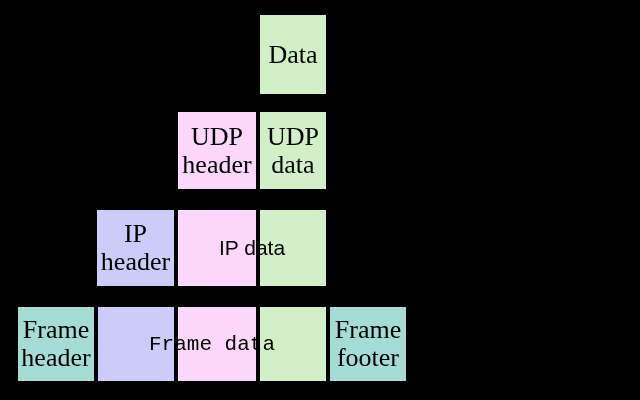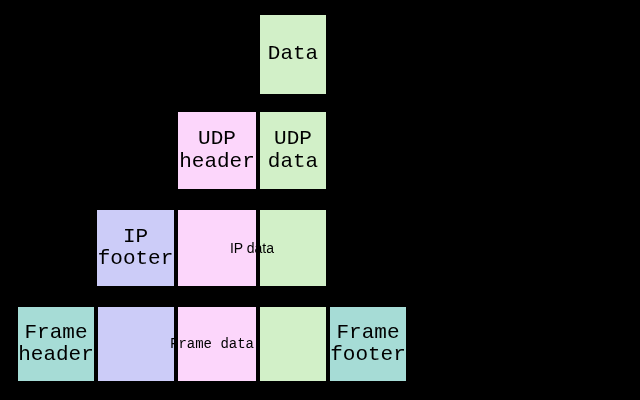--- a/index.html
+++ b/index.html
@@ -18,53 +18,53 @@
   .cell {
     position: absolute;
     box-sizing: border-box;
     border: 2px solid #000000;
     display: flex;
     align-items: center;
     justify-content: center;
     text-align: center;
     color: #000000;
     line-height: 1.06;
-    font-family: Liberation Mono, monospace;
-    font-size: 21px;
+    font-family: Liberation Serif, serif;
+    font-size: 26px;
     white-space: pre-line;
     user-select: none;
   }
   .label-sans {
     font-family: "Liberation Sans", "DejaVu Sans", sans-serif;
     font-size: 19px;
   }
   
   .span-label {
     position: absolute;
     display: flex;
     align-items: center;
     justify-content: center;
     text-align: center;
     color: #000000;
     pointer-events: none;
     font-family: "Liberation Sans", "DejaVu Sans", sans-serif;
-    font-size: 14px;
+    font-size: 21px;
   }
 </style>
 </head>
 <body>
 
 <div id="canvas" style="background: rgb(0, 0, 0);">
     <div class="cell" style="left: 258px; top: 13px; width: 70px; height: 83px; background: rgb(210, 240, 200); border-color: rgb(0, 0, 0); color: rgb(0, 0, 0);">Data</div>
     <div class="cell" style="left: 176px; top: 110px; width: 82px; height: 81px; background: rgb(252, 214, 251); border-color: rgb(0, 0, 0); color: rgb(0, 0, 0);">UDP
 header</div>
     <div class="cell" style="left: 258px; top: 110px; width: 70px; height: 81px; background: rgb(210, 240, 200); border-color: rgb(0, 0, 0); color: rgb(0, 0, 0);">UDP
 data</div>
     <div class="cell" style="left: 95px; top: 208px; width: 81px; height: 80px; background: rgb(204, 204, 248); border-color: rgb(0, 0, 0); color: rgb(0, 0, 0);">IP
-footer</div>
+header</div>
     <div class="cell label-sans" style="left: 176px; top: 208px; width: 82px; height: 80px; background: rgb(252, 214, 251); border-color: rgb(0, 0, 0); color: rgb(0, 0, 0);"></div>
     <div class="cell label-sans" style="left: 258px; top: 208px; width: 70px; height: 80px; background: rgb(210, 240, 200); border-color: rgb(0, 0, 0); color: rgb(0, 0, 0);"></div>
     <div class="span-label" style="left: 176px; top: 208px; width: 152px; height: 80px; color: rgb(0, 0, 0);">IP data</div>
     <div class="cell" style="left: 16px; top: 305px; width: 80px; height: 78px; background: rgb(166, 220, 214); border-color: rgb(0, 0, 0); color: rgb(0, 0, 0);">Frame
 header</div>
     <div class="cell label-sans" style="left: 96px; top: 305px; width: 80px; height: 78px; background: rgb(204, 204, 248); border-color: rgb(0, 0, 0); color: rgb(0, 0, 0);"></div>
     <div class="cell label-sans" style="left: 176px; top: 305px; width: 82px; height: 78px; background: rgb(252, 214, 251); border-color: rgb(0, 0, 0); color: rgb(0, 0, 0);"></div>
     <div class="cell label-sans" style="left: 258px; top: 305px; width: 70px; height: 78px; background: rgb(210, 240, 200); border-color: rgb(0, 0, 0); color: rgb(0, 0, 0);"></div>
     <div class="cell" style="left: 328px; top: 305px; width: 80px; height: 78px; background: rgb(166, 220, 214); border-color: rgb(0, 0, 0); color: rgb(0, 0, 0);">Frame
 footer</div>

